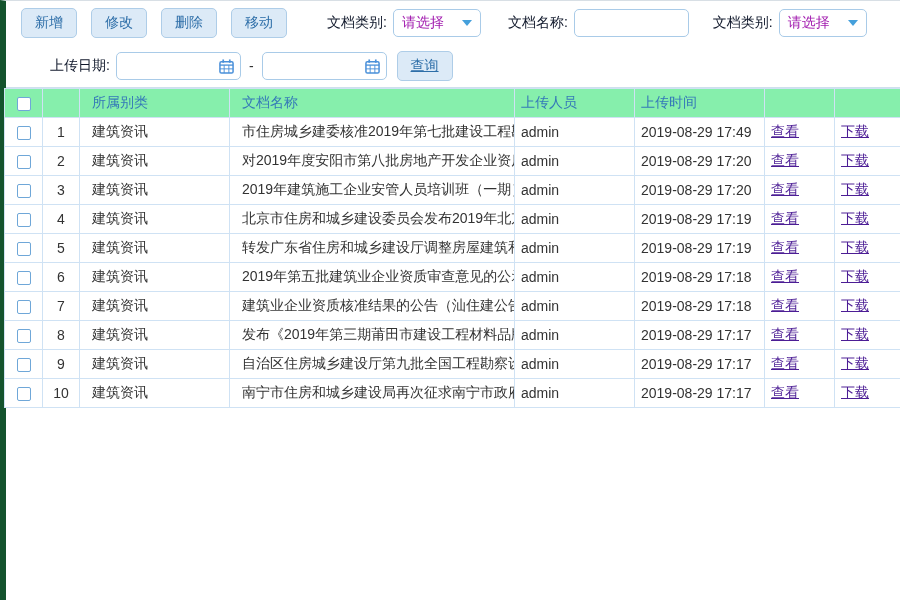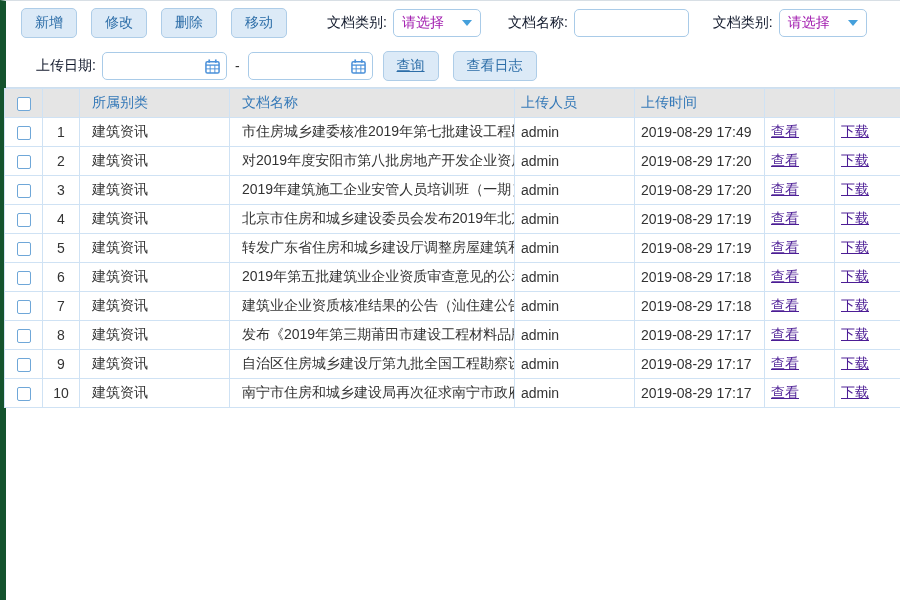--- a/index.html
+++ b/index.html
@@ -18,21 +18,21 @@
     border-top: 1px solid #d8dfe5;
     position: relative;
   }
   
   .toolbar-row1 {
     display: flex; align-items: center;
     height: 44px; padding-left: 15px;
   }
   .toolbar-row2 {
     display: flex; align-items: center;
-    height: 43px; padding-left: 30px;
+    height: 43px; padding-left: 44px;
     border-bottom: 1px solid #cfdfed;
   }
   .btn {
     background: #dceaf7;
     border: 1px solid #aecde8;
     border-radius: 5px;
     color: #2d6ea8;
     font-size: 14px;
     font-family: inherit;
     padding: 6px 13px;
@@ -94,21 +94,21 @@
   th, td {
     border: 1px solid #cfe2f4;
     height: 29px;
     padding: 0 6px;
     overflow: hidden;
     white-space: nowrap;
     text-overflow: clip;
     font-weight: normal;
   }
   thead th {
-    background: #e5e5e5;
+    background: #86efac;
     color: #3579b8;
     font-size: 14px;
   }
   .col-check, .col-num { text-align: center; }
   .col-cat, .col-doc { text-align: left; padding-left: 12px; }
   .col-up, .col-time, .col-act { text-align: left; }
   td { color: #333; font-size: 14px; background: #fff; }
   input[type="checkbox"] {
     appearance: none; -webkit-appearance: none;
     width: 14px; height: 14px;
@@ -182,21 +182,20 @@
           <line x1="11.5" y1="0.5" x2="11.5" y2="4" stroke="#4a90d9" stroke-width="1.8"></line>
           <line x1="1" y1="6.5" x2="15" y2="6.5" stroke="#4a90d9" stroke-width="1.4"></line>
           <line x1="5.5" y1="6.5" x2="5.5" y2="15" stroke="#4a90d9" stroke-width="1"></line>
           <line x1="10.5" y1="6.5" x2="10.5" y2="15" stroke="#4a90d9" stroke-width="1"></line>
           <line x1="1" y1="10.5" x2="15" y2="10.5" stroke="#4a90d9" stroke-width="1"></line>
         </svg>
       </span>
     </div>
 
     <button class="btn gap-query">查询</button>
-    <button class="btn" style="margin-right:0;">查看日志</button>
   </div>
 
   <table>
     <colgroup>
       <col style="width:38px">
         <col style="width:37px">
         <col style="width:150px">
         <col style="width:285px">
       <col style="width:120px">
         <col style="width:130px">

